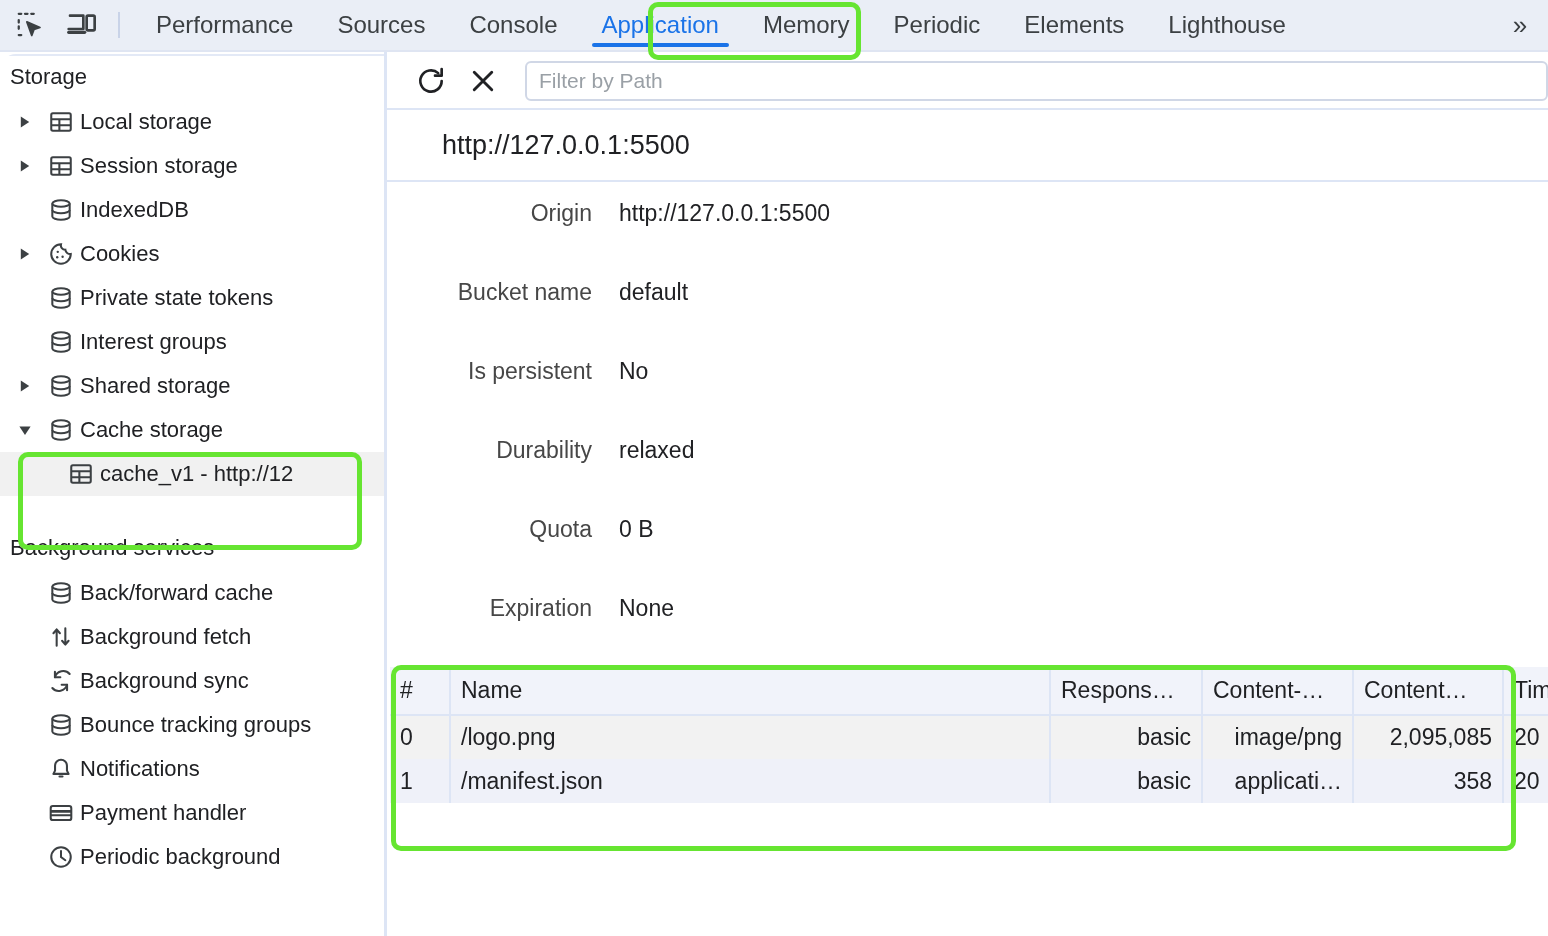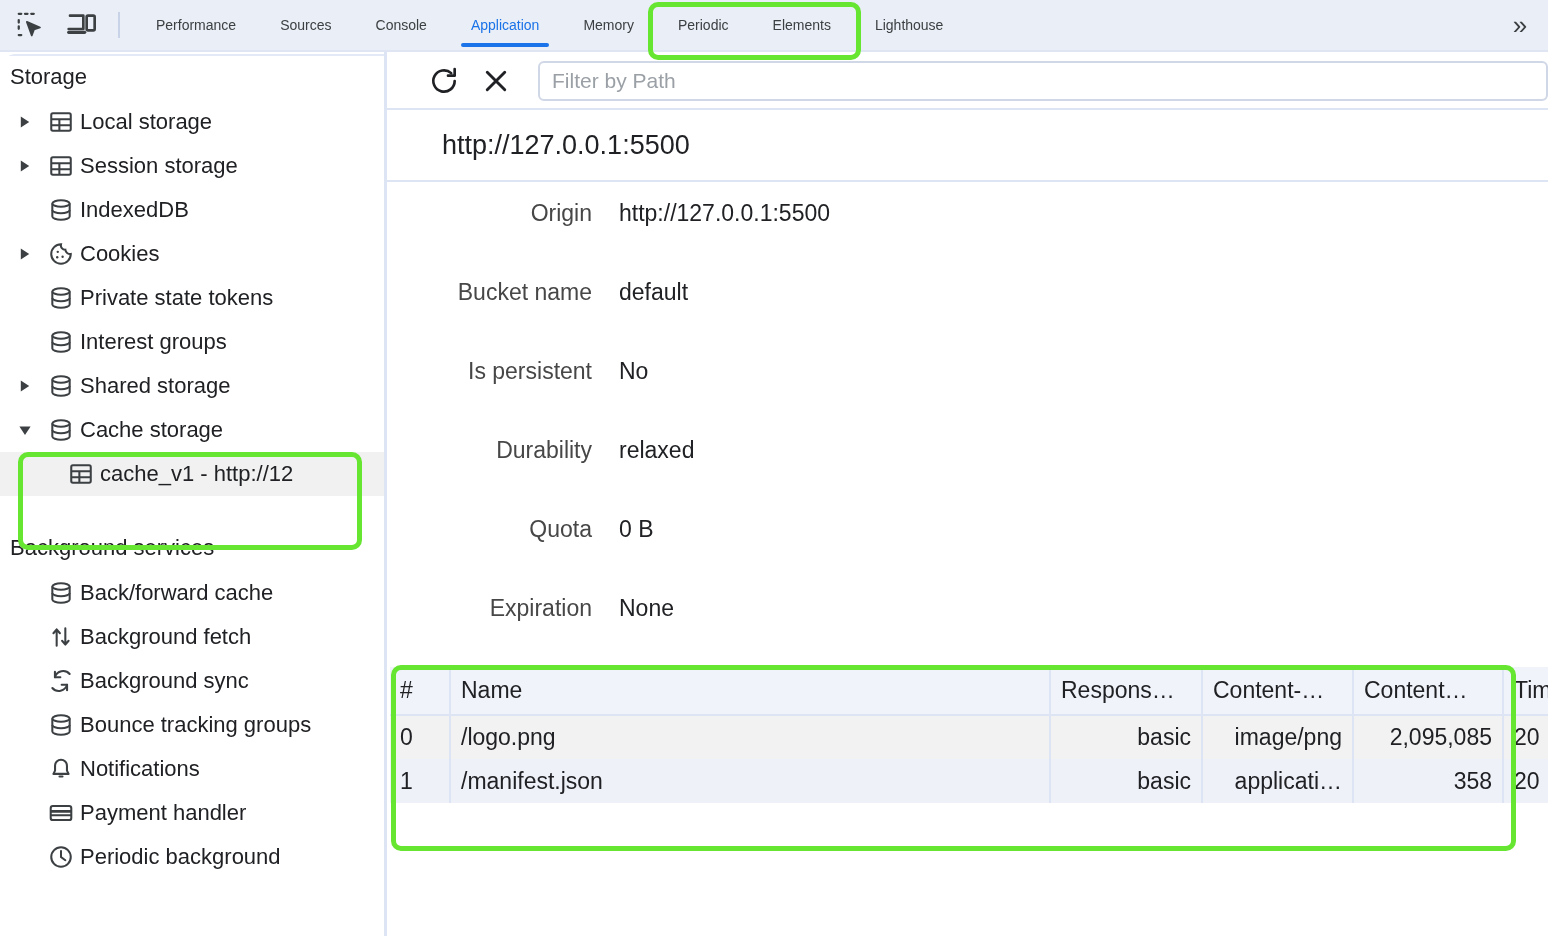--- a/index.html
+++ b/index.html
@@ -27,21 +27,21 @@
   .tb-icon:first-child { margin-left: 4px; }
   .tb-sep {
     width: 2px; height: 26px; background: #c9d3e8;
     margin: 0 14px 0 10px; flex: none;
   }
   .tabs { display: flex; align-items: center; height: 52px; flex: 1; min-width: 0; }
   .tab {
     position: relative;
     height: 52px; padding: 0 22px;
     display: flex; align-items: center;
-    font-size: 14px; color: #3c4043;
+    font-size: 24px; color: #3c4043;
     white-space: nowrap;
   }
   .tab.active { color: #1a73e8; }
   .tab.active::after {
     content: ""; position: absolute;
     left: 12px; right: 12px; bottom: 4px; height: 4px;
     background: #1a73e8; border-radius: 2px;
   }
   .tab-more {
     width: 56px; height: 52px; display: flex;
@@ -124,21 +124,21 @@
   }
 
   
   .main {
     position: absolute; top: 54px; left: 387px;
     width: 1161px; height: 882px;
     background: #ffffff;
   }
   .m-toolbar {
     height: 56px; display: flex; align-items: center;
-    padding-left: 31px; border-bottom: 2px solid #dde5f5;
+    padding-left: 18px; border-bottom: 2px solid #dde5f5;
     background: #ffffff;
   }
   .tbtn {
     width: 52px; height: 52px; flex: none;
     display: flex; align-items: center; justify-content: center;
     color: #202124;
   }
   .filter-input {
     flex: 1; height: 40px; margin-left: 16px; margin-right: 0;
     border: 2px solid #d0d7e6; border-radius: 6px;

